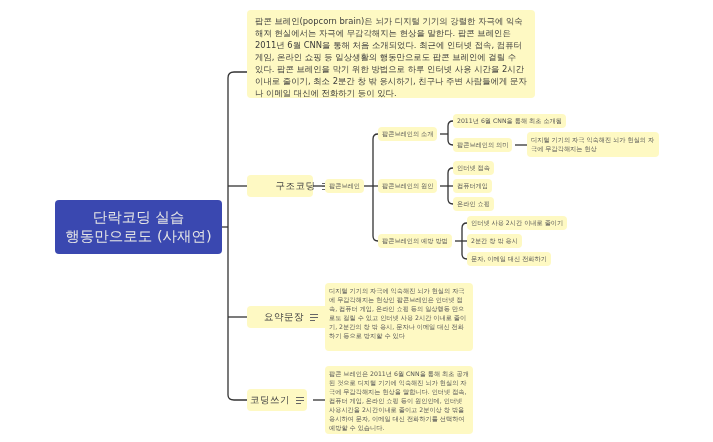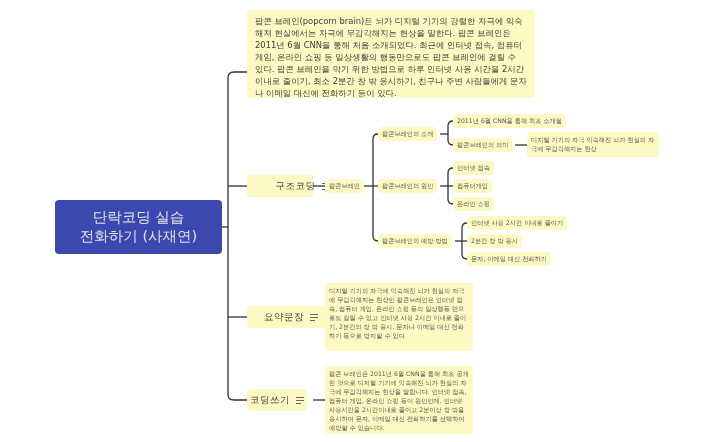--- a/index.html
+++ b/index.html
@@ -73,21 +73,21 @@
     <path d="M462 228 Q462 223 467 223"></path>
     <path d="M462 228 V254 Q462 259 467 259"></path>
 
     <path d="M313 317 H325"></path>
     <path d="M313 400 H325"></path>
   </g>
 </svg>
 
 <div class="central">
   <span>단락코딩 실습</span>
-  <span>전화하기 (사재연)</span>
+  <span>행동만으로도 (사재연)</span>
 </div>
 
 <div class="node para" style="left:247px; top:10px; width:288px; height:88px;">
   <span>팝콘 브레인(popcorn brain)은 뇌가 디지털 기기의 강렬한 자극에 익숙해져 현실에서는 자극에 무감각해지는 현상을 말한다. 팝콘 브레인은 2011년 6월 CNN을 통해 처음 소개되었다. 최근에 인터넷 접속, 컴퓨터 게임, 온라인 쇼핑 등 일상생활의 행동만으로도 팝콘 브레인에 걸릴 수 있다. 팝콘 브레인을 막기 위한 방법으로 하루 인터넷 사용 시간을 2시간 이내로 줄이기, 최소 2분간 창 밖 응시하기, 친구나 주변 사람들에게 문자나 이메일 대신에 전화하기 등이 있다.</span>
 </div>
 
 <div class="node l1" style="left:247px; top:175px; width:66px;padding-left:37px;">
   <span>구조코딩</span>
   <span class="note-icon">
       <i></i>

